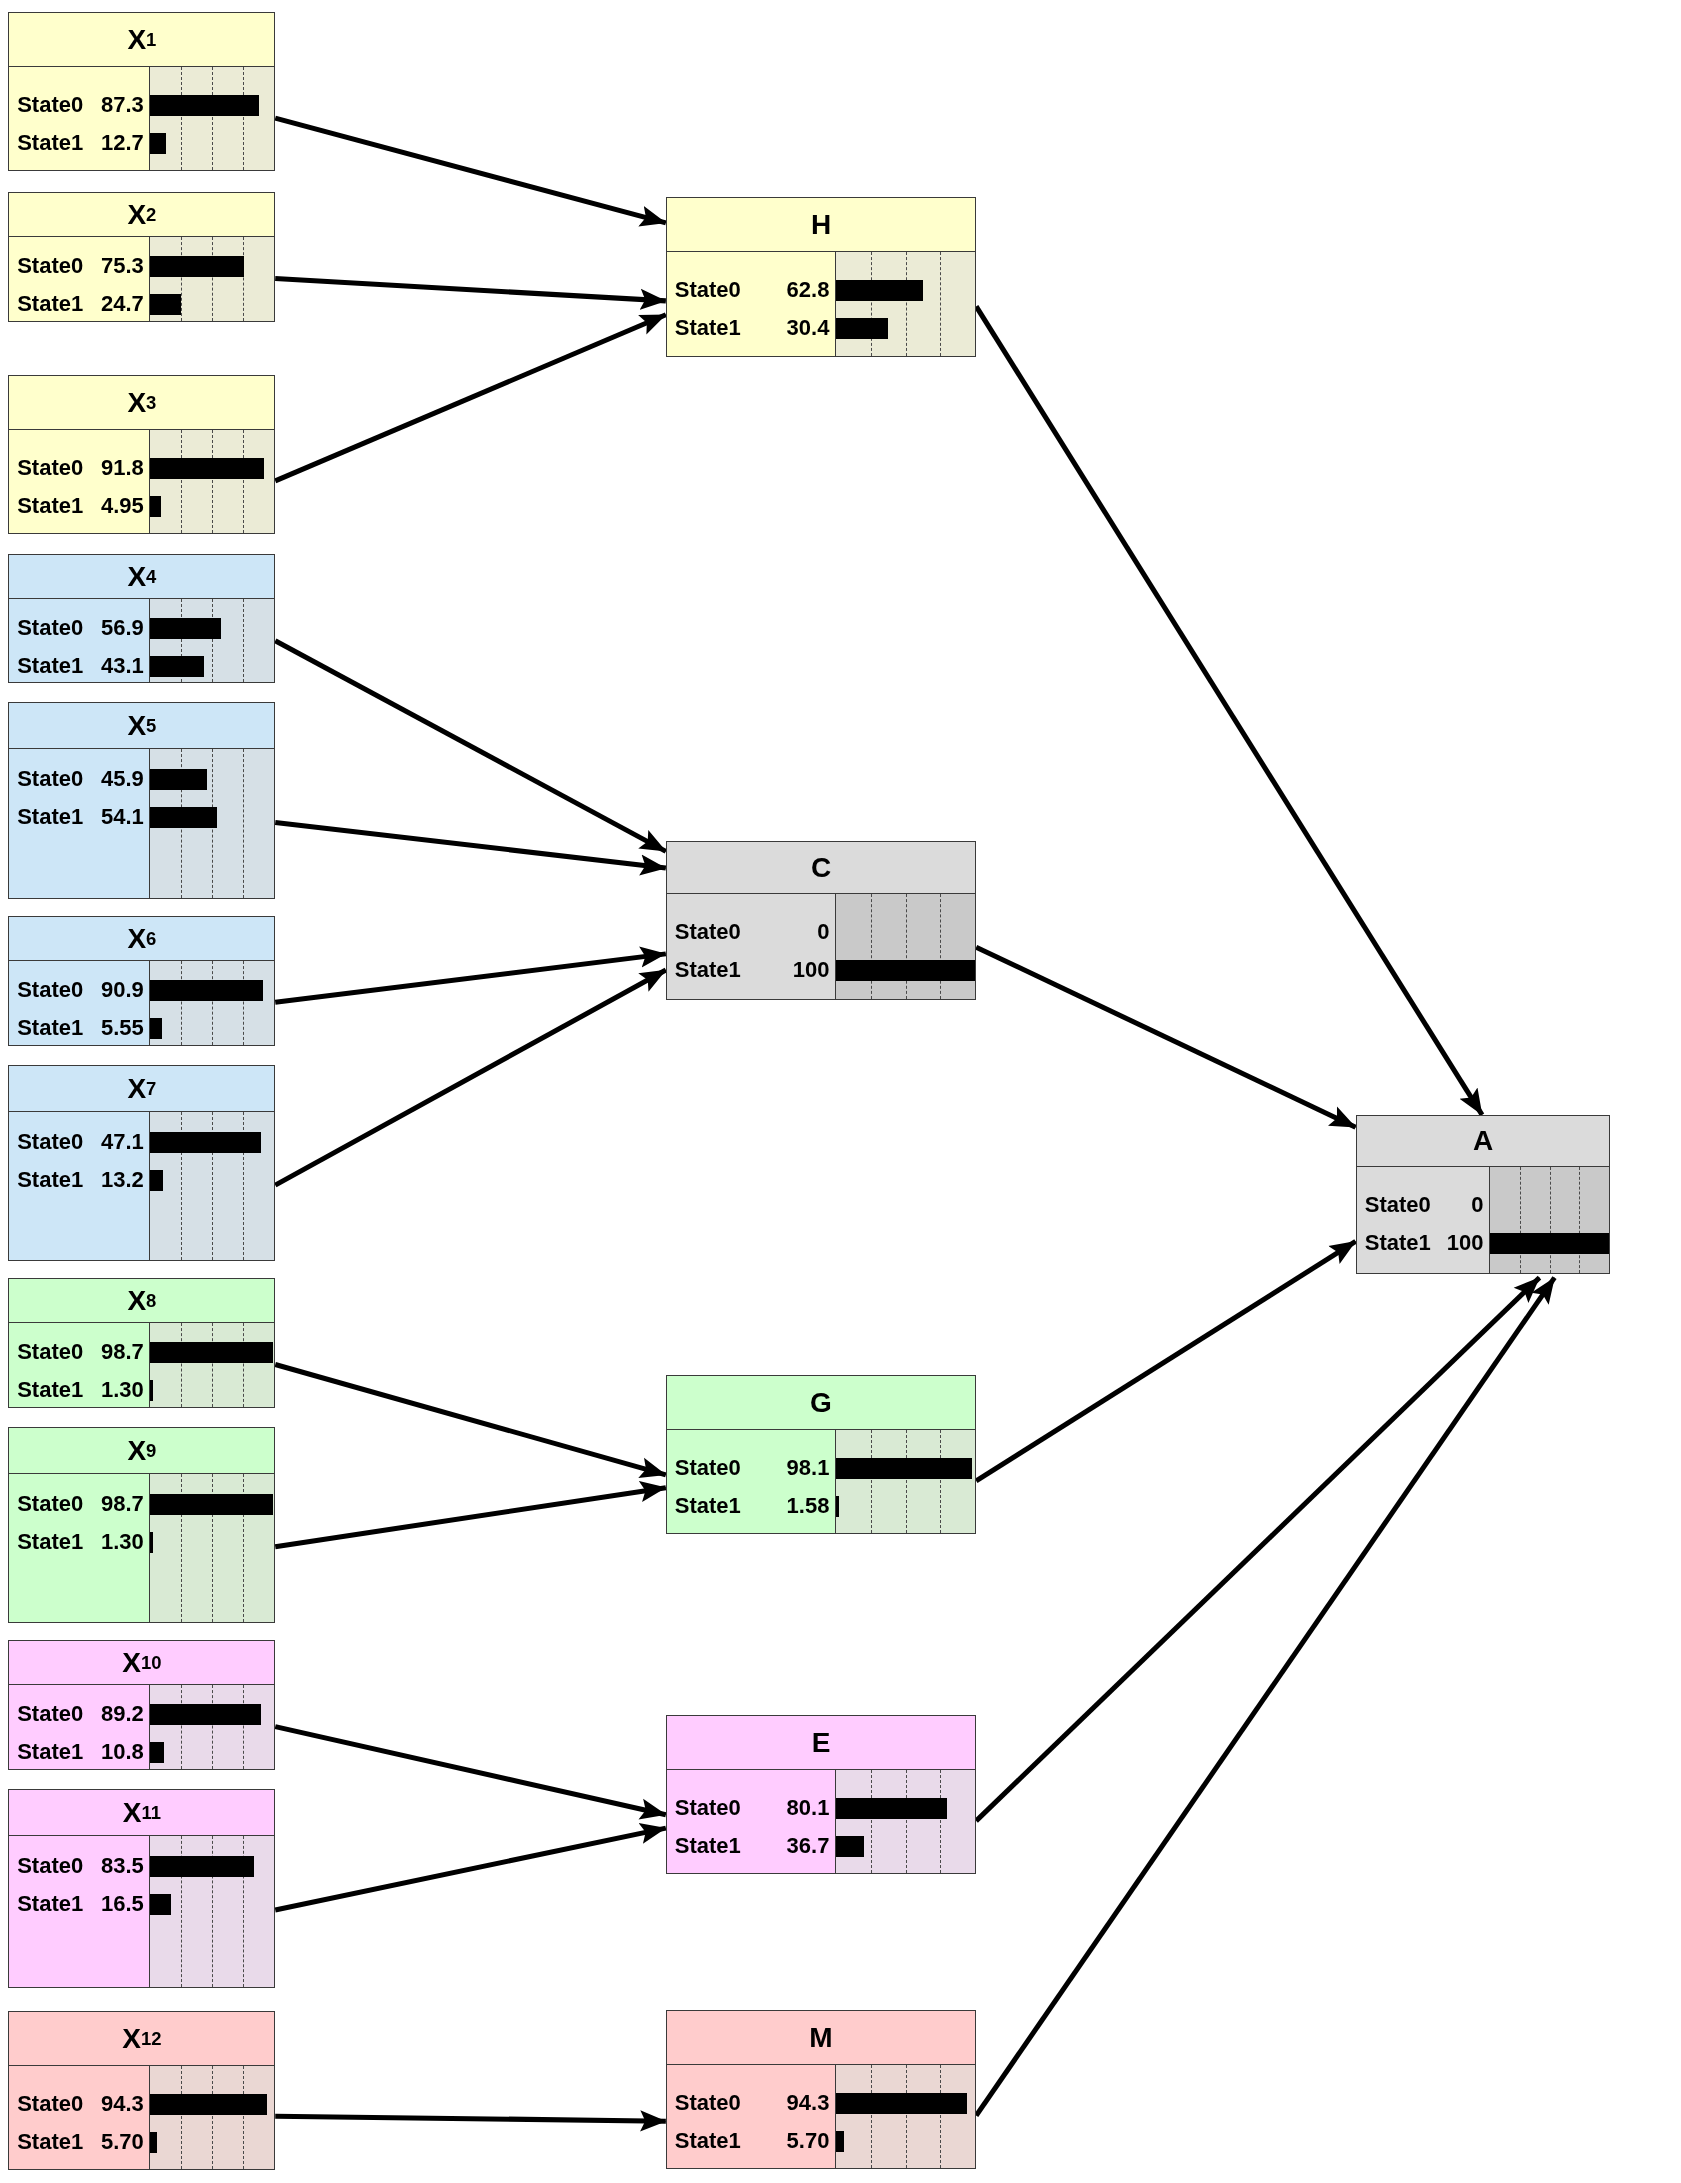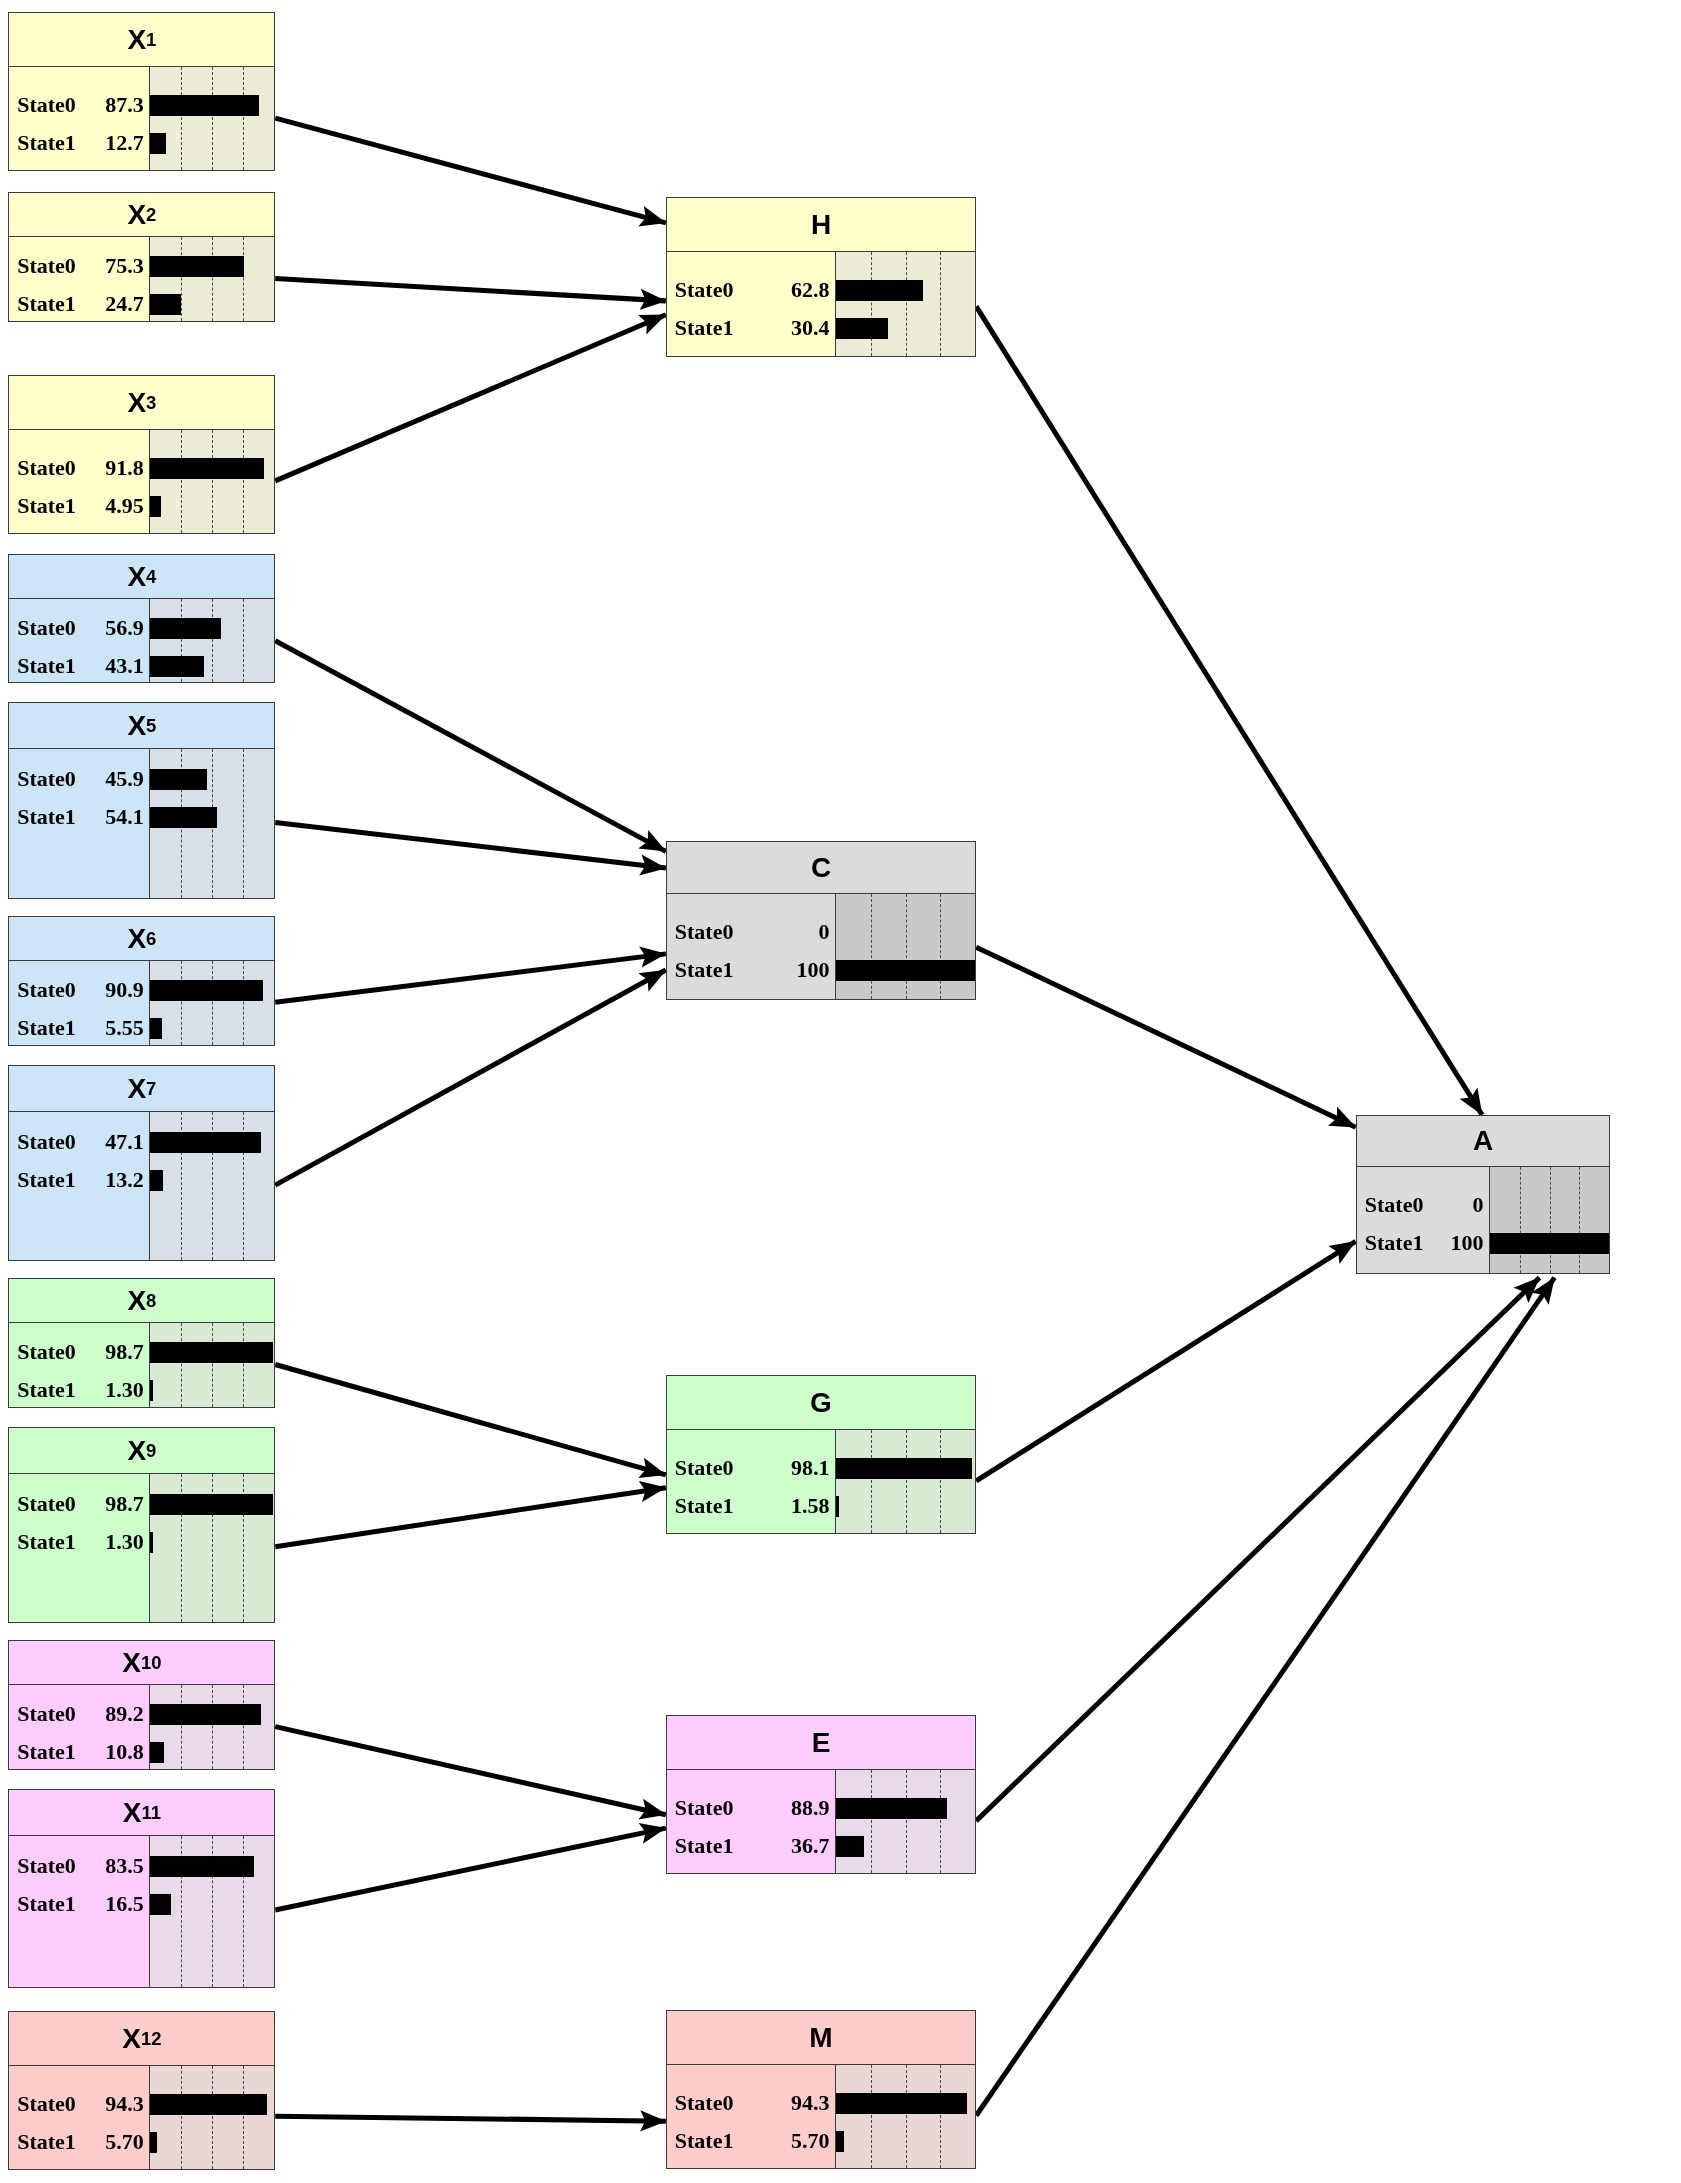--- a/index.html
+++ b/index.html
@@ -20,21 +20,20 @@
     border-bottom:1.7px solid #3A3A3A;
     display:flex;align-items:center;justify-content:center;
     font-size:28px;font-weight:bold;color:#000;
     flex:0 0 auto;
   }
   .node-title sub{font-size:0.66em;line-height:0;}
   .node-body{flex:1;display:flex;min-height:0;}
   .labels{
     flex:0 0 auto;display:flex;flex-direction:column;
     box-sizing:border-box;
-    font-family:Liberation Serif, serif;
   }
   .lrow{
     height:38px;flex:0 0 auto;
     display:flex;align-items:center;justify-content:space-between;
     padding:0 5.6px 0 7.8px;
     font-size:22px;font-weight:bold;color:#000;white-space:nowrap;
   }
   .bar-area{
     flex:1;position:relative;
     border-left:1.7px solid #3A3A3A;
@@ -543,21 +542,21 @@
         </div>
       </div>
       <div class="node" style="left: 666px; top: 1715px; width: 310px; height: 159px; background: rgb(255, 204, 255); border-color: rgb(58, 58, 58);">
         <div class="node-title" style="height: 53px;">
           <span>E</span>
         </div>
         <div class="node-body">
           <div class="labels" style="width: 168px; padding-top: 19px;">
             <div class="lrow">
               <span>State0</span>
-              <span>88.9</span>
+              <span>80.1</span>
             </div>
             <div class="lrow">
               <span>State1</span>
               <span>36.7</span>
             </div>
           </div>
           <div class="bar-area" style="background: rgb(233, 218, 234); border-left-color: rgb(58, 58, 58);">
             <div class="gridline" style="left: 25%; border-left-color: rgb(74, 74, 74);"></div>
             <div class="gridline" style="left: 50%; border-left-color: rgb(74, 74, 74);"></div>
             <div class="gridline" style="left: 75%; border-left-color: rgb(74, 74, 74);"></div>

